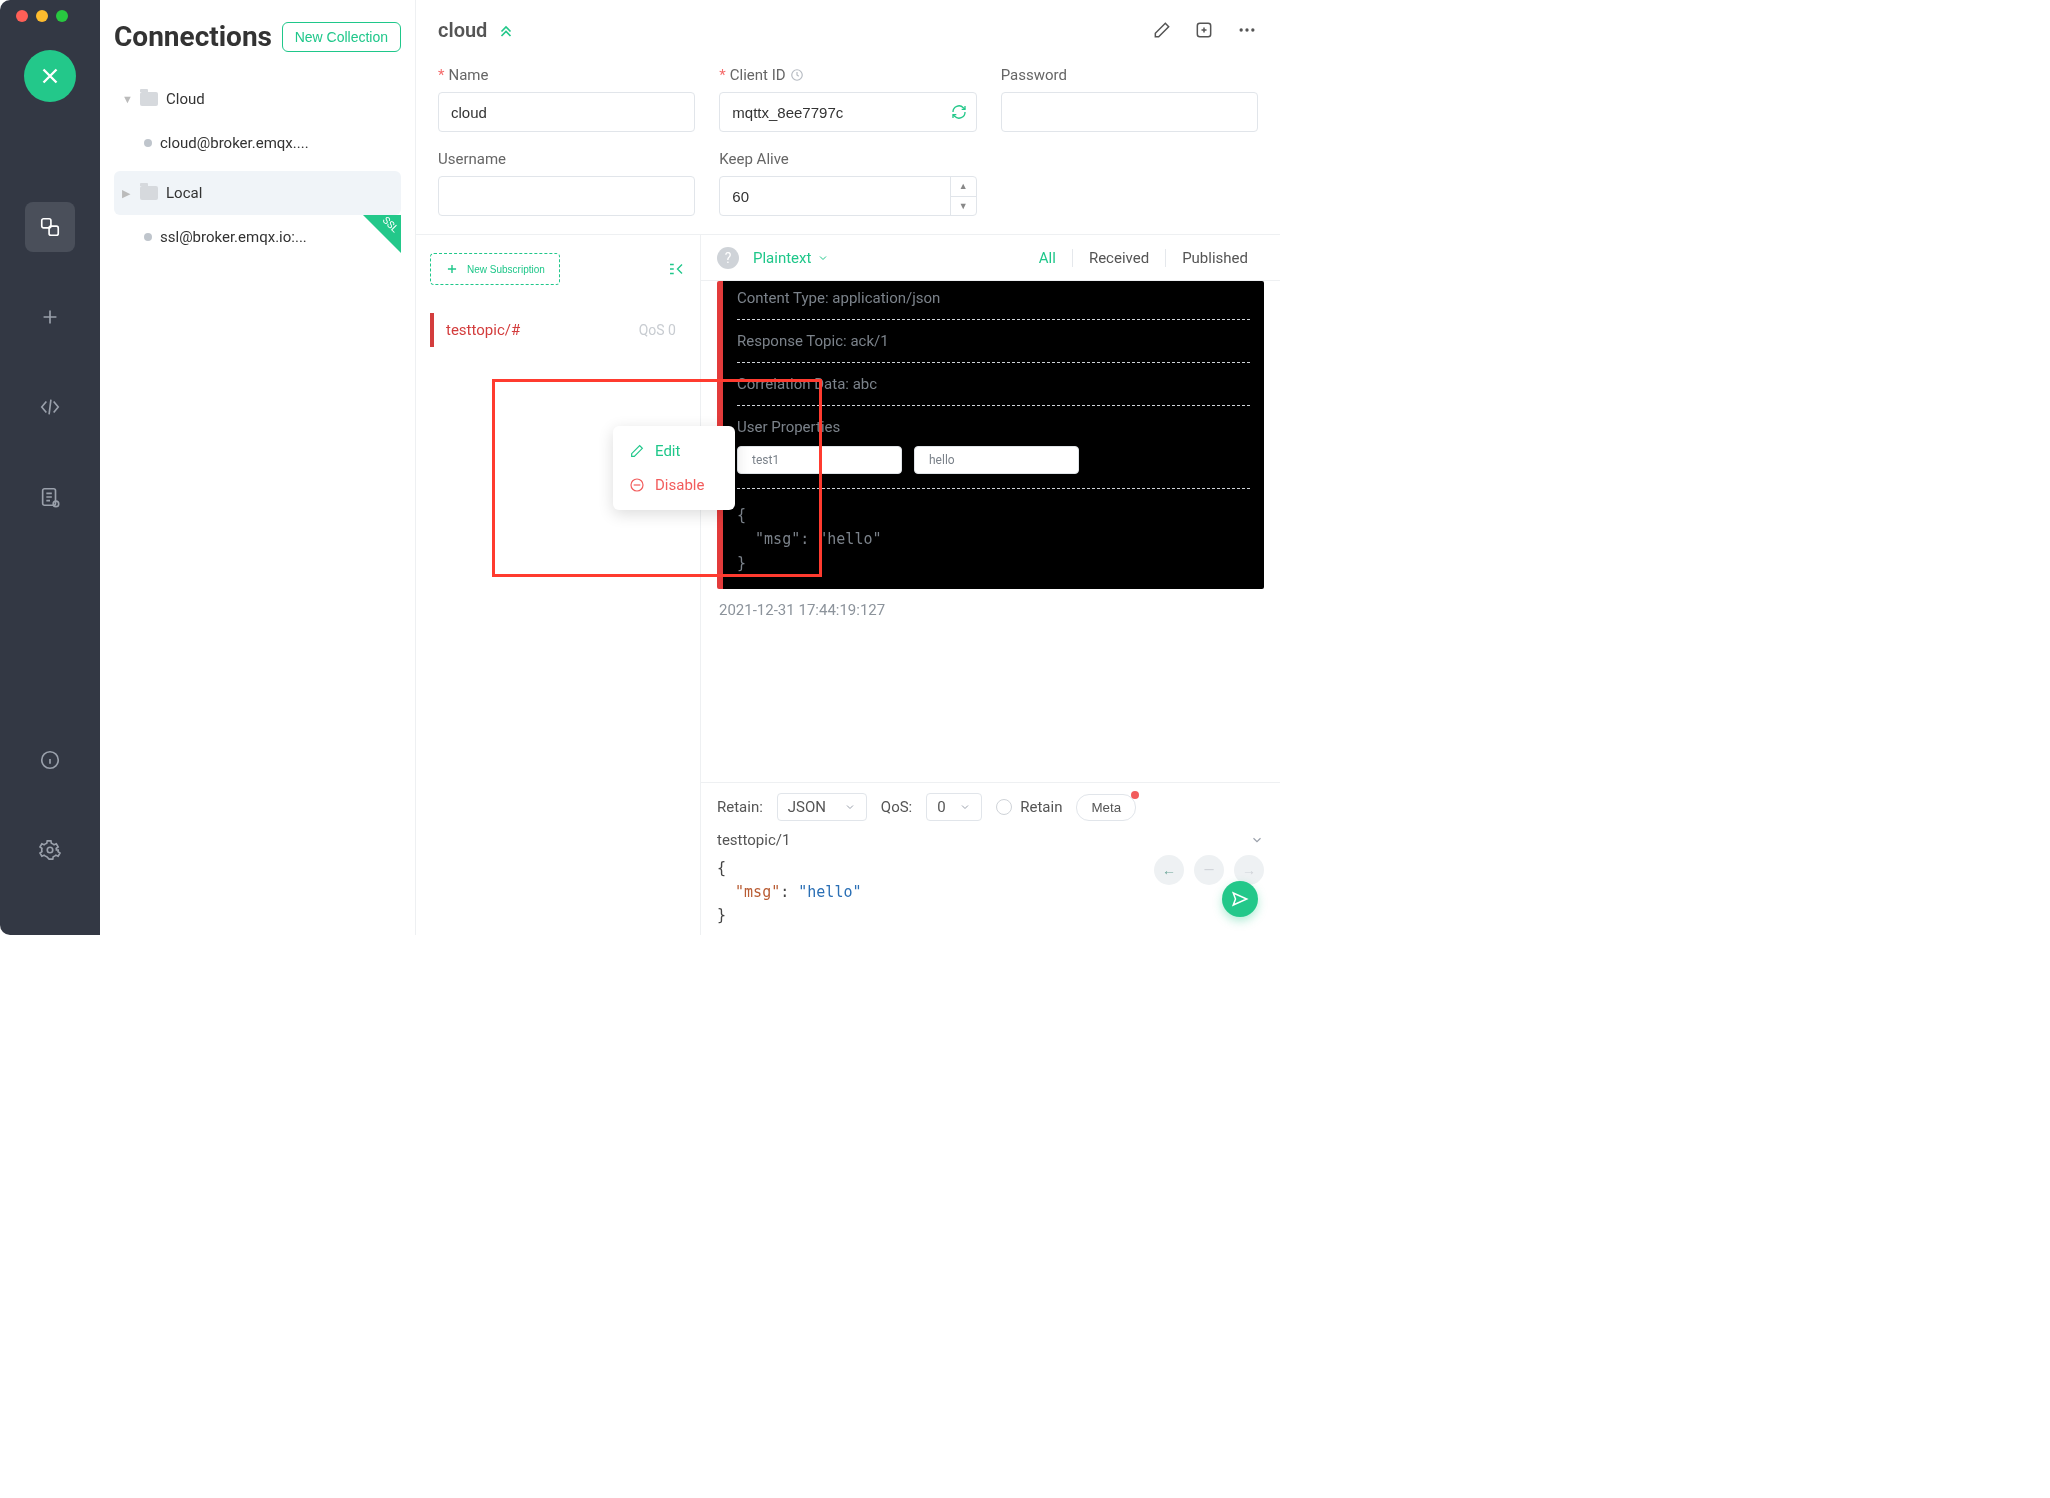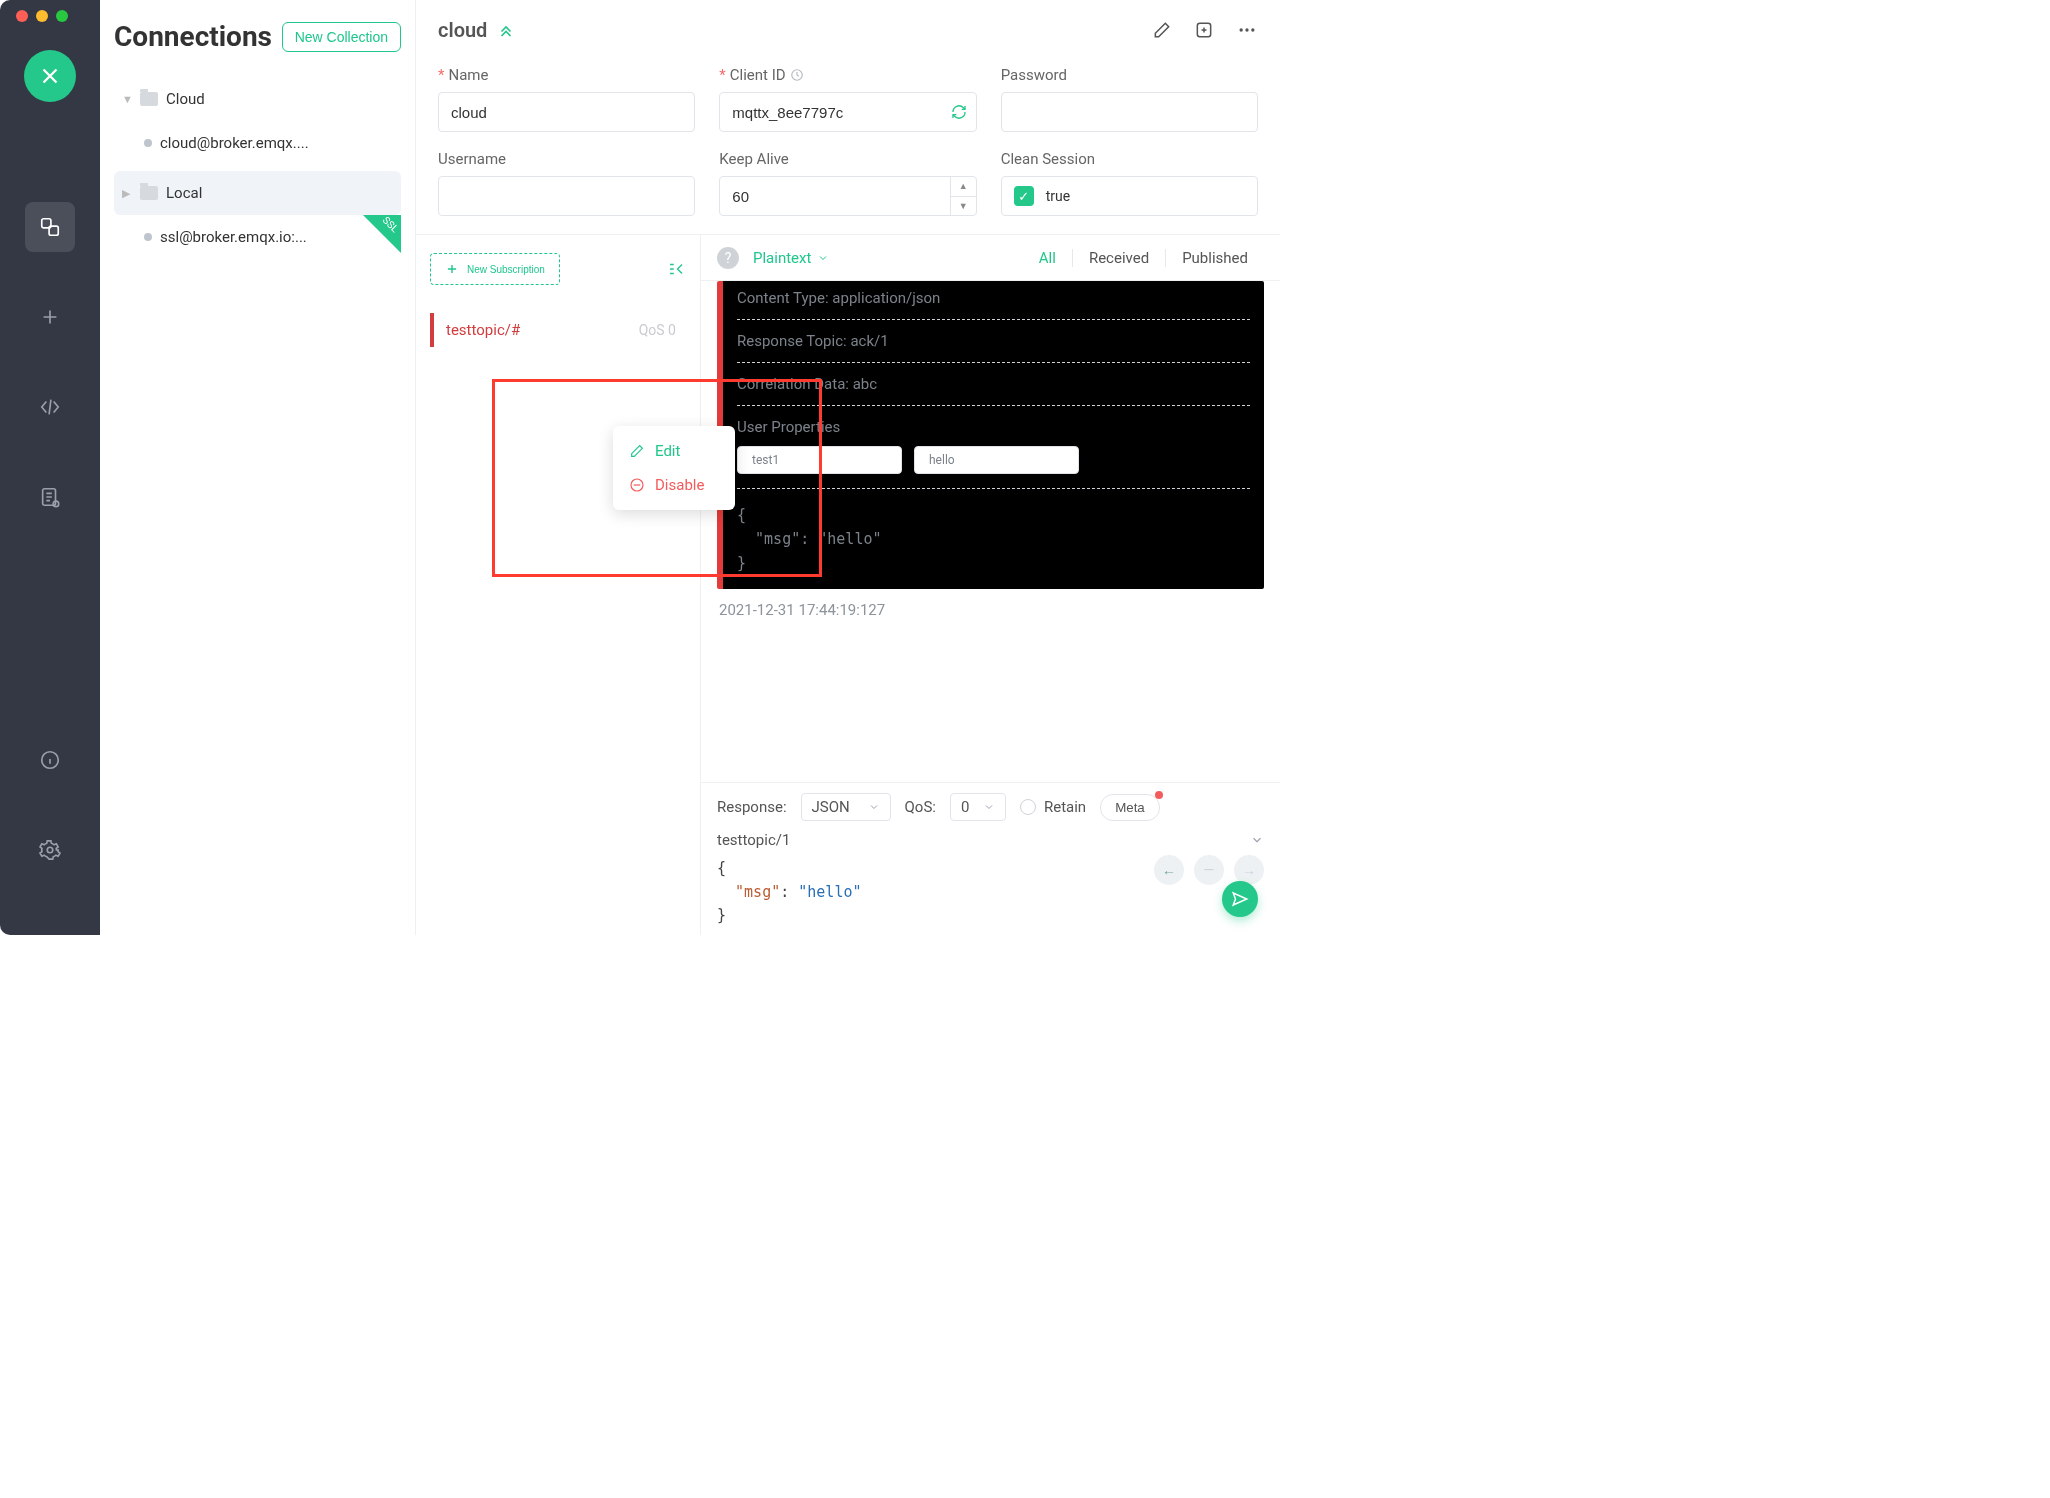--- a/index.html
+++ b/index.html
@@ -420,29 +420,20 @@
             <span>Keep Alive</span>
           </div>
         <div class="input-wrap">
           <input class="form-input" style="width: 100%;" value="60">
           <div class="stepper-btns">
               <div>▲</div>
               <div>▼</div>
             </div>
         </div>
       </div>
-      <div class="form-field">
-        <div class="form-label">
-            <span>Clean Session</span>
-          </div>
-        <div class="clean-session">
-          <span class="checkbox">✓</span>
-          <span>true</span>
-        </div>
-      </div>
     </div>
   </div>
 
   <div class="split">
 
     <div class="subs-col">
       <div class="subs-header">
         <button class="new-sub-btn">
           <svg width="14" height="14" viewBox="0 0 24 24" fill="none" stroke="currentColor" stroke-width="2.4">
               <path d="M12 5v14M5 12h14"></path>
@@ -493,21 +484,21 @@
           <hr class="msg-sep">
           <div class="msg-body">{
   "msg": "hello"
 }</div>
         </div>
         <div class="msg-ts">2021-12-31 17:44:19:127</div>
       </div>
 
       <div class="publish-bar">
         <div class="pub-row1">
-          <span>Response:</span>
+          <span>Retain:</span>
           <span class="sel-box">
             <span>JSON</span>
             <svg width="12" height="12" viewBox="0 0 24 24" fill="none" stroke="#9aa0ab" stroke-width="2">
                 <path d="M6 9l6 6 6-6"></path>
               </svg>
           </span>
           <span>QoS:</span>
           <span class="sel-box" style="min-width:56px;">
             <span>0</span>
             <svg width="12" height="12" viewBox="0 0 24 24" fill="none" stroke="#9aa0ab" stroke-width="2">

